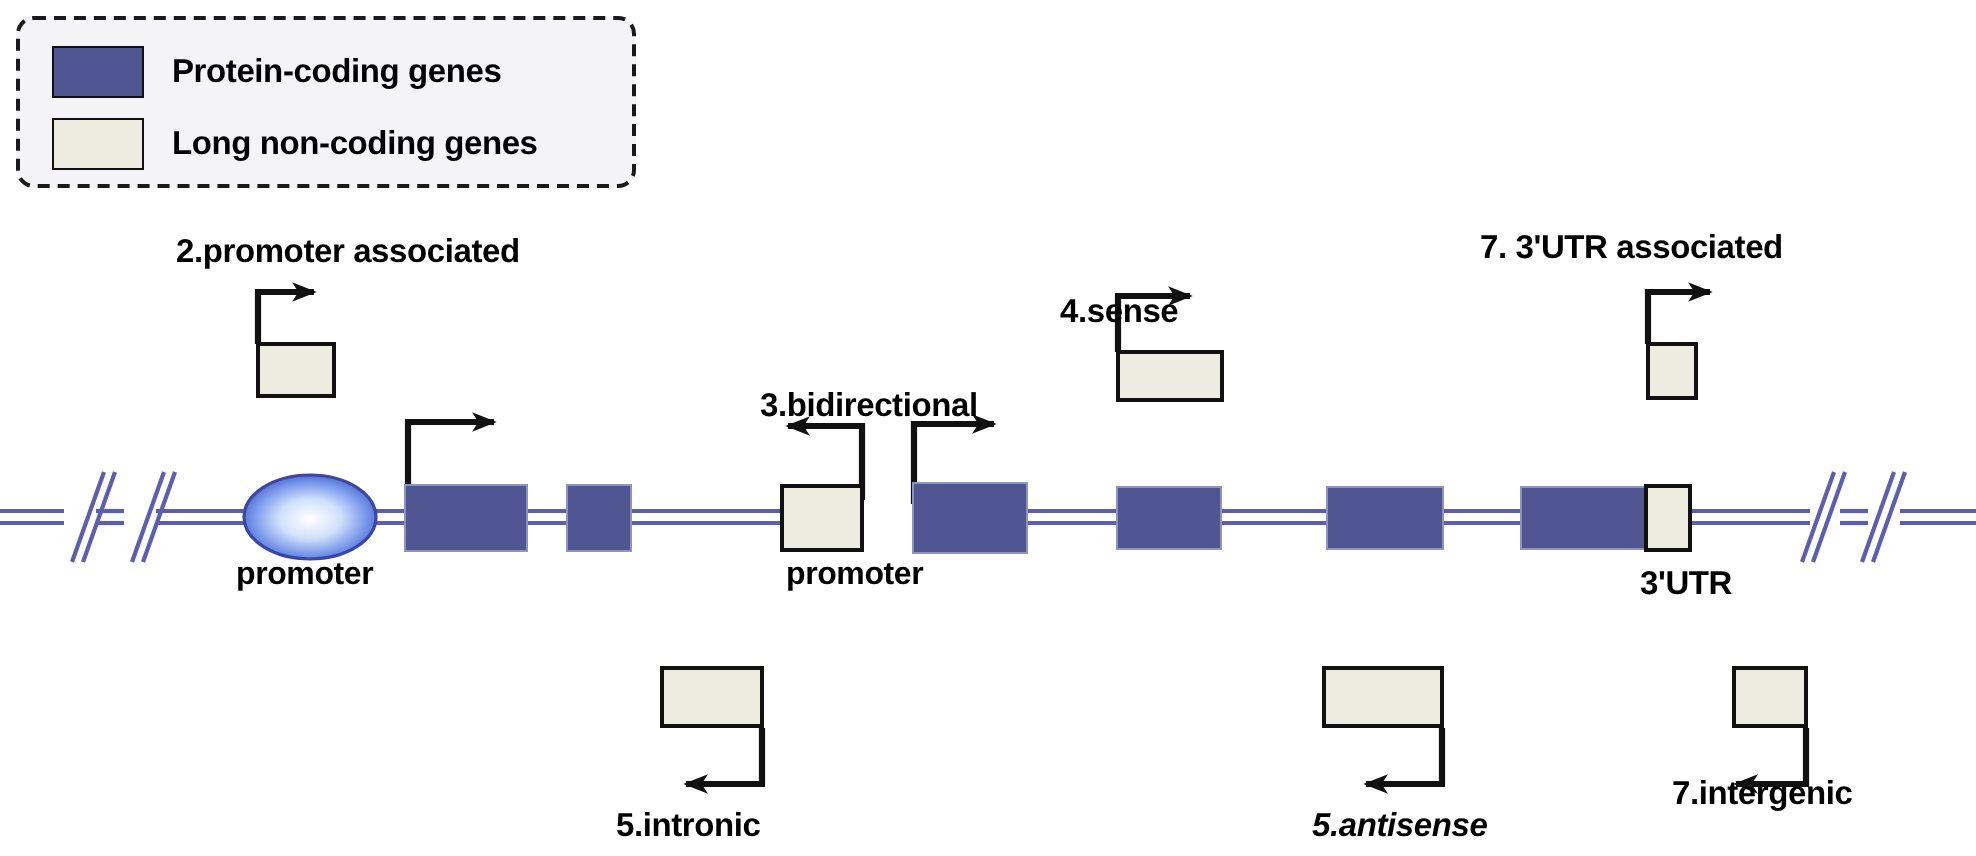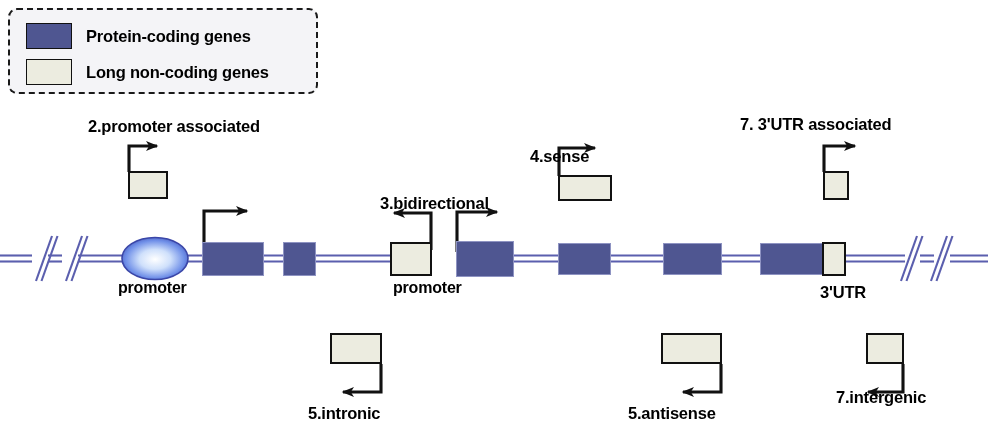--- a/index.html
+++ b/index.html
@@ -171,20 +171,20 @@
 
   <div class="gbox" style="left:661px;top:333px;width:61px;height:31px;background:#ecece0"></div>
 
   <div class="gbox" style="left:866px;top:333px;width:38px;height:31px;background:#ecece0"></div>
 
   <div class="cap" style="left:88px;top:117px;">2.promoter associated</div>
   <div class="cap" style="left:530px;top:119px;margin-top:28px;">4.sense</div>
   <div class="cap" style="left:740px;top:115px;">7. 3'UTR associated</div>
   <div class="cap" style="left:380px;top:194px;">3.bidirectional</div>
   <div class="cap" style="left:308px;top:404px;">5.intronic</div>
-  <div class="cap" style="left:628px;top:404px;">5.antisense</div>
+  <div class="cap" style="left:656px;top:404px;font-style:italic;">5.antisense</div>
   <div class="cap" style="left:836px;top:388px;">7.intergenic</div>
 
   <div class="cap plain" style="left:118px;top:279px;">promoter</div>
   <div class="cap plain" style="left:393px;top:279px;">promoter</div>
   <div class="cap" style="left:820px;top:283px;">3'UTR</div>
 
 </div>
 
 </body></html>

